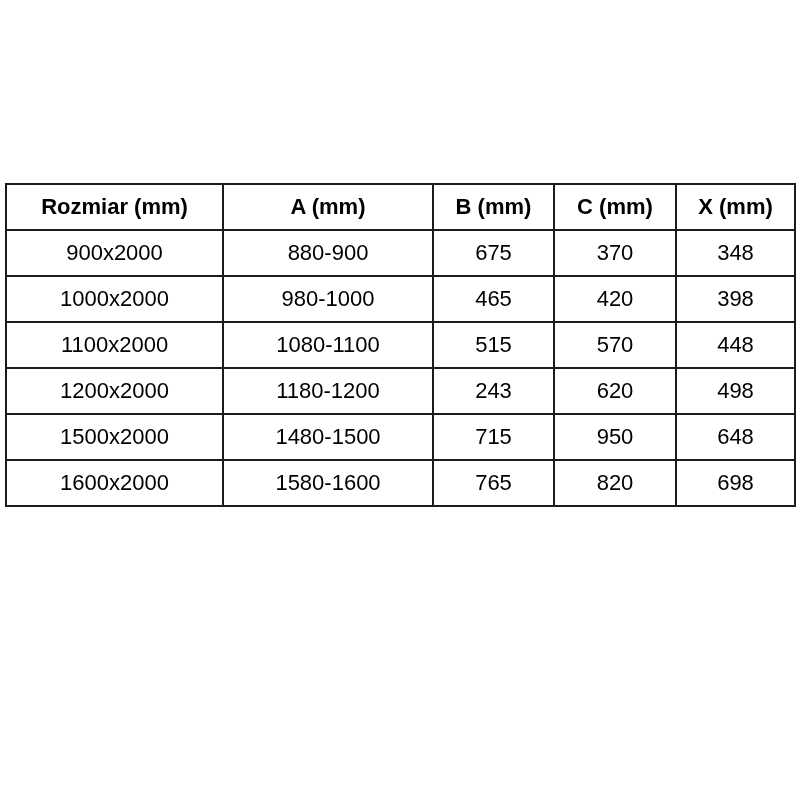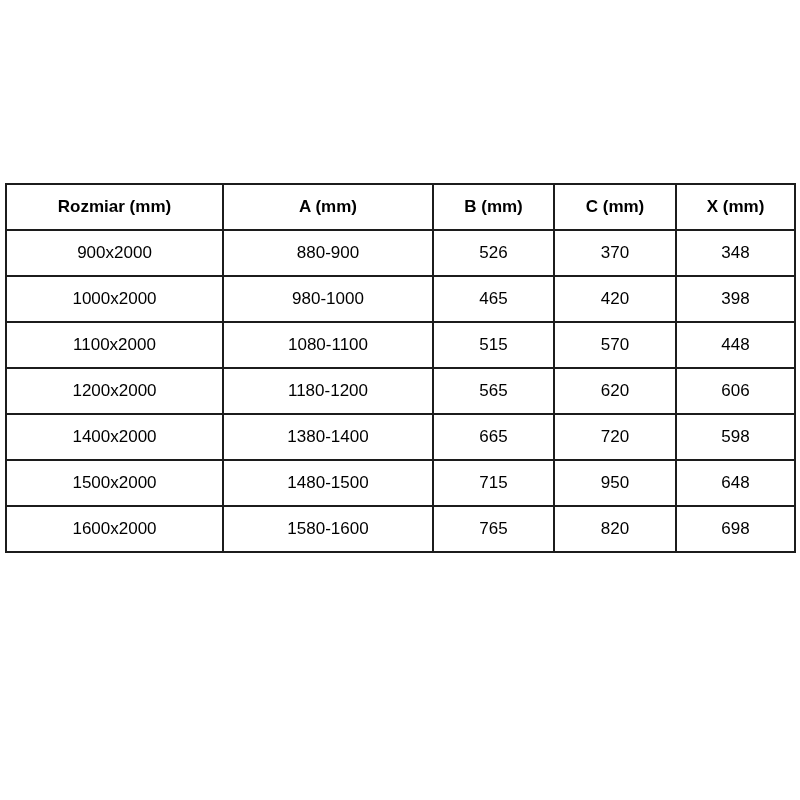--- a/index.html
+++ b/index.html
@@ -27,21 +27,21 @@
     width: 789px;
     border-collapse: collapse;
     table-layout: fixed;
   }
   table.spec-table th,
   table.spec-table td {
     border: 2px solid #1c1c1c;
     text-align: center;
     vertical-align: middle;
     height: 44px;
-    font-size: 17px;
+    font-size: 22px;
     padding: 0;
     background: #ffffff;
     color: #000000;
     white-space: nowrap;
   }
   table.spec-table th {
     font-weight: bold;
   }
   col.col-rozmiar { width: 217px; }
   col.col-a { width: 210px; }
@@ -67,51 +67,44 @@
           <th>A (mm)</th>
           <th>B (mm)</th>
           <th>C (mm)</th>
           <th>X (mm)</th>
         </tr>
     </thead>
     <tbody>
         <tr>
           <td>900x2000</td>
           <td>880-900</td>
-          <td>526</td>
+          <td>675</td>
           <td>370</td>
           <td>348</td>
         </tr>
         <tr>
           <td>1000x2000</td>
           <td>980-1000</td>
           <td>465</td>
           <td>420</td>
           <td>398</td>
         </tr>
         <tr>
           <td>1100x2000</td>
           <td>1080-1100</td>
           <td>515</td>
           <td>570</td>
           <td>448</td>
         </tr>
         <tr>
           <td>1200x2000</td>
           <td>1180-1200</td>
-          <td>565</td>
+          <td>243</td>
           <td>620</td>
-          <td>606</td>
-        </tr>
-        <tr>
-          <td>1400x2000</td>
-          <td>1380-1400</td>
-          <td>665</td>
-          <td>720</td>
-          <td>598</td>
+          <td>498</td>
         </tr>
         <tr>
           <td>1500x2000</td>
           <td>1480-1500</td>
           <td>715</td>
           <td>950</td>
           <td>648</td>
         </tr>
         <tr>
           <td>1600x2000</td>

